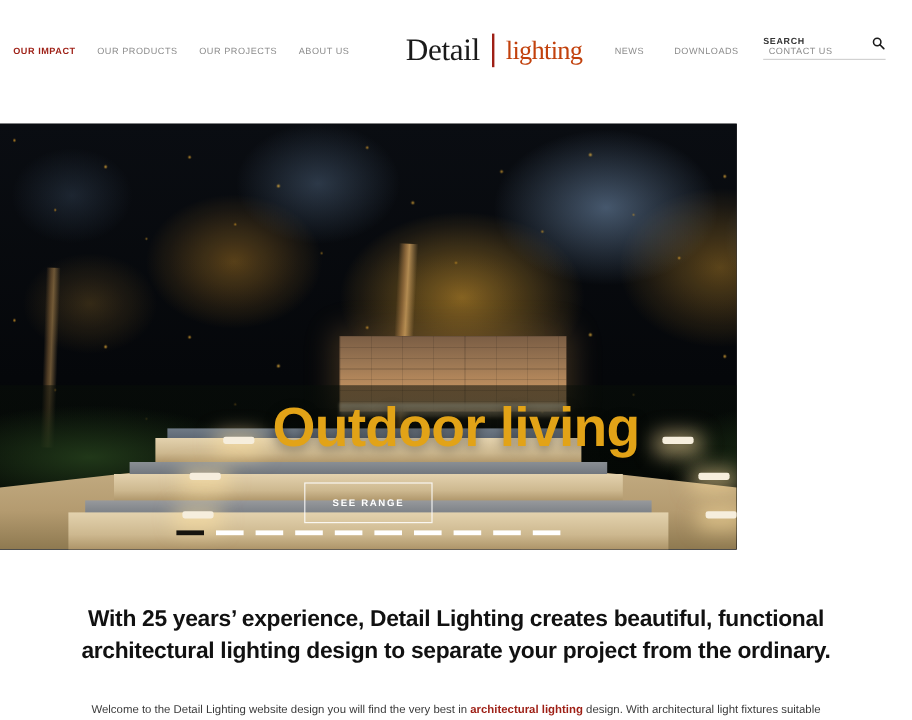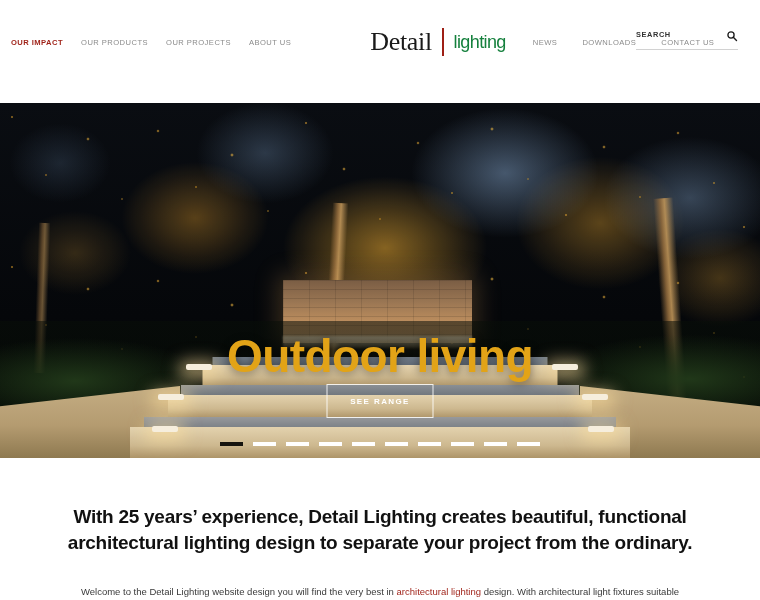--- a/index.html
+++ b/index.html
@@ -50,44 +50,44 @@
   }
 
   .nav-link.active {
     color: #9e1f15;
     font-weight: bold;
   }
 
   .logo {
     display: flex;
     align-items: center;
-    margin-left: 79px;
+    margin-left: 47px;
     gap: 0px;
     justify-content: center;
   }
 
   .logo-detail {
     font-family: "Liberation Serif", serif;
     font-size: 26px;
     color: #1a1a1a;
     line-height: 1;
     letter-spacing: -0.3px;
   }
 
   .logo-divider {
     width: 1.6px;
     height: 28px;
     background: #9e1f15;
     margin: 0 10px;
   }
 
   .logo-lighting {
-    font-family: Liberation Sans, sans-serif;
-    font-size: 18px;
-    color: #15803d;
+    font-family: Liberation Serif, serif;
+    font-size: 22px;
+    color: #c2410c;
     line-height: 1;
     letter-spacing: -0.6px;
   }
 
   .nav-right {
     display: flex;
     align-items: center;
     gap: 25px;
     margin-left: 27px;
   }
@@ -123,21 +123,21 @@
   .search-icon {
     width: 12px;
     height: 12px;
     flex: none;
     cursor: pointer;
   }
 
   
   .hero {
     position: relative;
-    width: 760px;
+    width: 614px;
     height: 355px;
     overflow: hidden;
     background: #05060a;
   }
 
   
   .hero-sky {
     position: absolute;
     inset: 0;
     background:
@@ -301,21 +301,21 @@
     font-weight: bold;
     color: #e2a317;
     letter-spacing: -0.6px;
     line-height: 1;
     z-index: 6;
     text-shadow: 0 2px 10px rgba(0,0,0,0.45);
   }
 
   .hero-cta {
     position: absolute;
-    top: 281px;
+    top: 299px;
     left: 50%;
     transform: translateX(-50%);
     width: 107px;
     height: 34px;
     border: 1px solid rgba(255,255,255,0.85);
     display: flex;
     align-items: center;
     justify-content: center;
     color: #ffffff;
     font-size: 8px;
@@ -364,21 +364,21 @@
     font-size: 9.5px;
     color: #3a3a3a;
     line-height: 1.7;
     max-width: 690px;
     margin-left: auto;
     margin-right: auto;
   }
 
   .intro-link {
     color: #9e1f15;
-    font-weight: normal;
+    font-weight: bold;
     text-decoration: none;
     cursor: pointer;
   }
 </style>
 </head>
 <body>
 
 <div class="header">
   <div class="nav-row">
 

